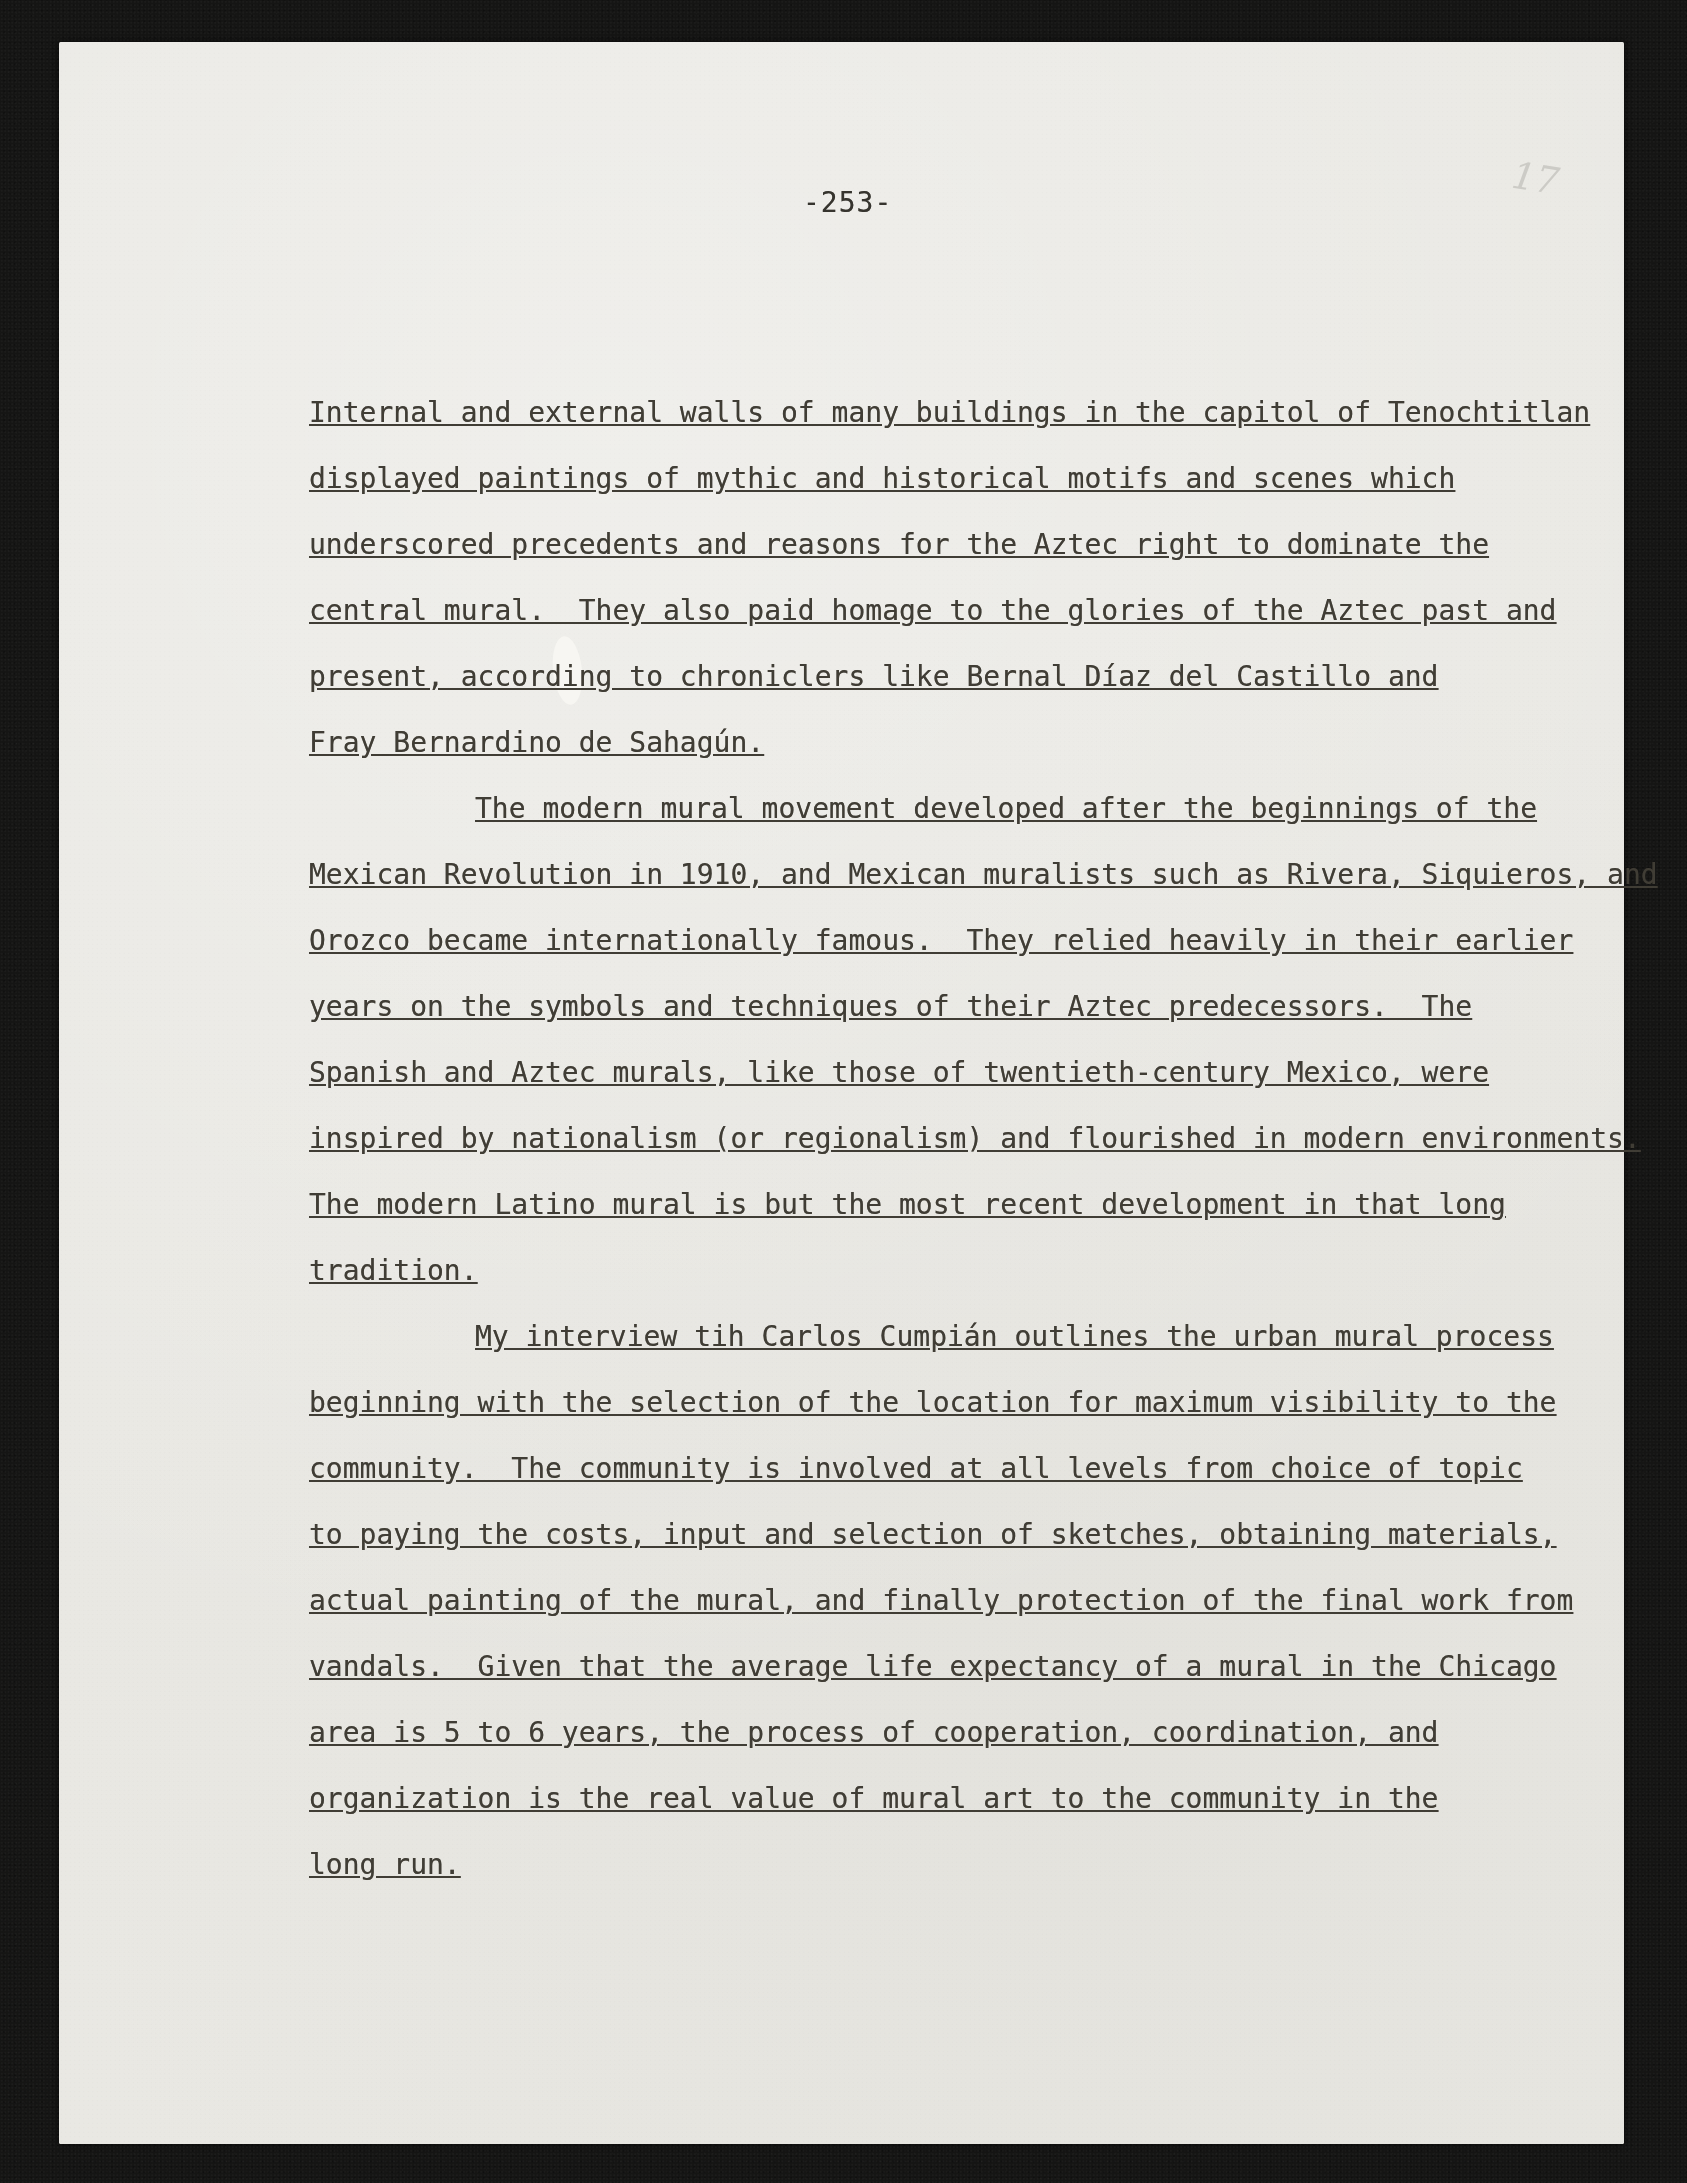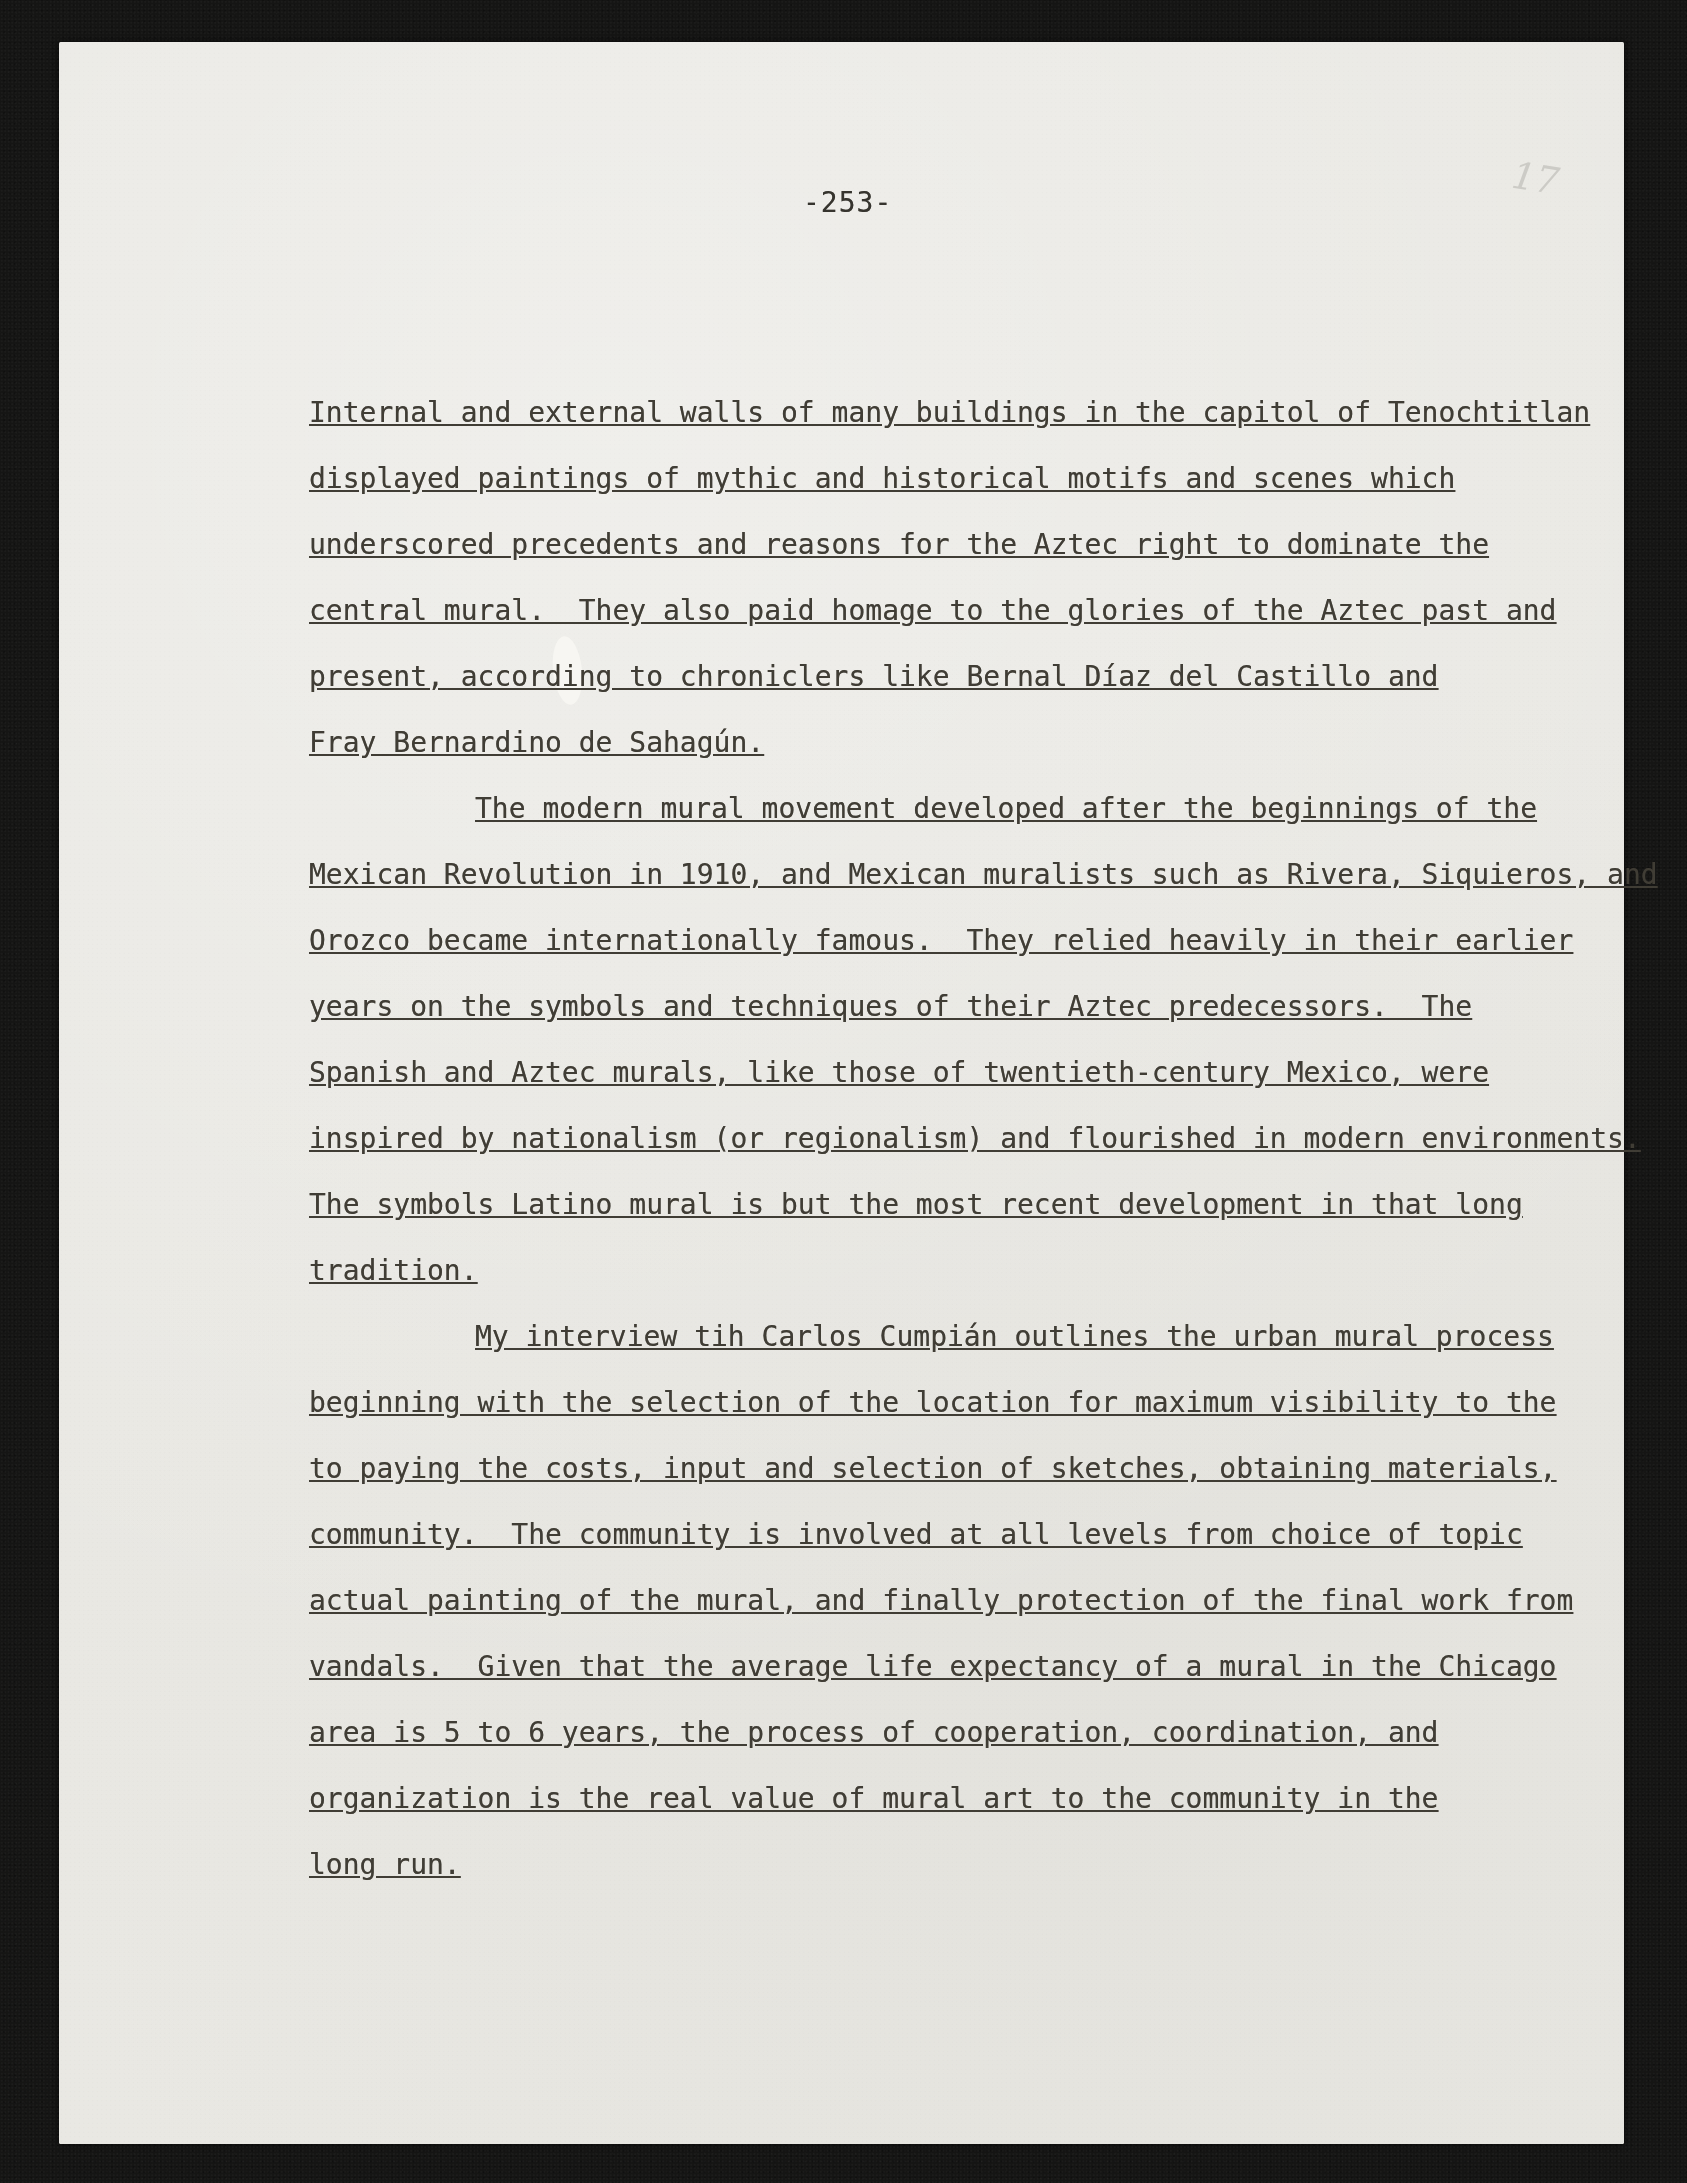--- a/index.html
+++ b/index.html
@@ -108,26 +108,26 @@
       <div class="line">underscored precedents and reasons for the Aztec right to dominate the</div>
       <div class="line">central mural.  They also paid homage to the glories of the Aztec past and</div>
       <div class="line">present, according to chroniclers like Bernal Díaz del Castillo and</div>
       <div class="line">Fray Bernardino de Sahagún.</div>
       <div class="line indent">The modern mural movement developed after the beginnings of the</div>
       <div class="line">Mexican Revolution in 1910, and Mexican muralists such as Rivera, Siquieros, and</div>
       <div class="line">Orozco became internationally famous.  They relied heavily in their earlier</div>
       <div class="line">years on the symbols and techniques of their Aztec predecessors.  The</div>
       <div class="line">Spanish and Aztec murals, like those of twentieth-century Mexico, were</div>
       <div class="line">inspired by nationalism (or regionalism) and flourished in modern environments.</div>
-      <div class="line">The symbols Latino mural is but the most recent development in that long</div>
+      <div class="line">The modern Latino mural is but the most recent development in that long</div>
       <div class="line">tradition.</div>
       <div class="line indent">My interview tih Carlos Cumpián outlines the urban mural process</div>
       <div class="line">beginning with the selection of the location for maximum visibility to the</div>
+      <div class="line">community.  The community is involved at all levels from choice of topic</div>
       <div class="line">to paying the costs, input and selection of sketches, obtaining materials,</div>
-      <div class="line">community.  The community is involved at all levels from choice of topic</div>
       <div class="line">actual painting of the mural, and finally protection of the final work from</div>
       <div class="line">vandals.  Given that the average life expectancy of a mural in the Chicago</div>
       <div class="line">area is 5 to 6 years, the process of cooperation, coordination, and</div>
       <div class="line">organization is the real value of mural art to the community in the</div>
       <div class="line">long run.</div>
     </div>
 
   </div>
 </div>
 

